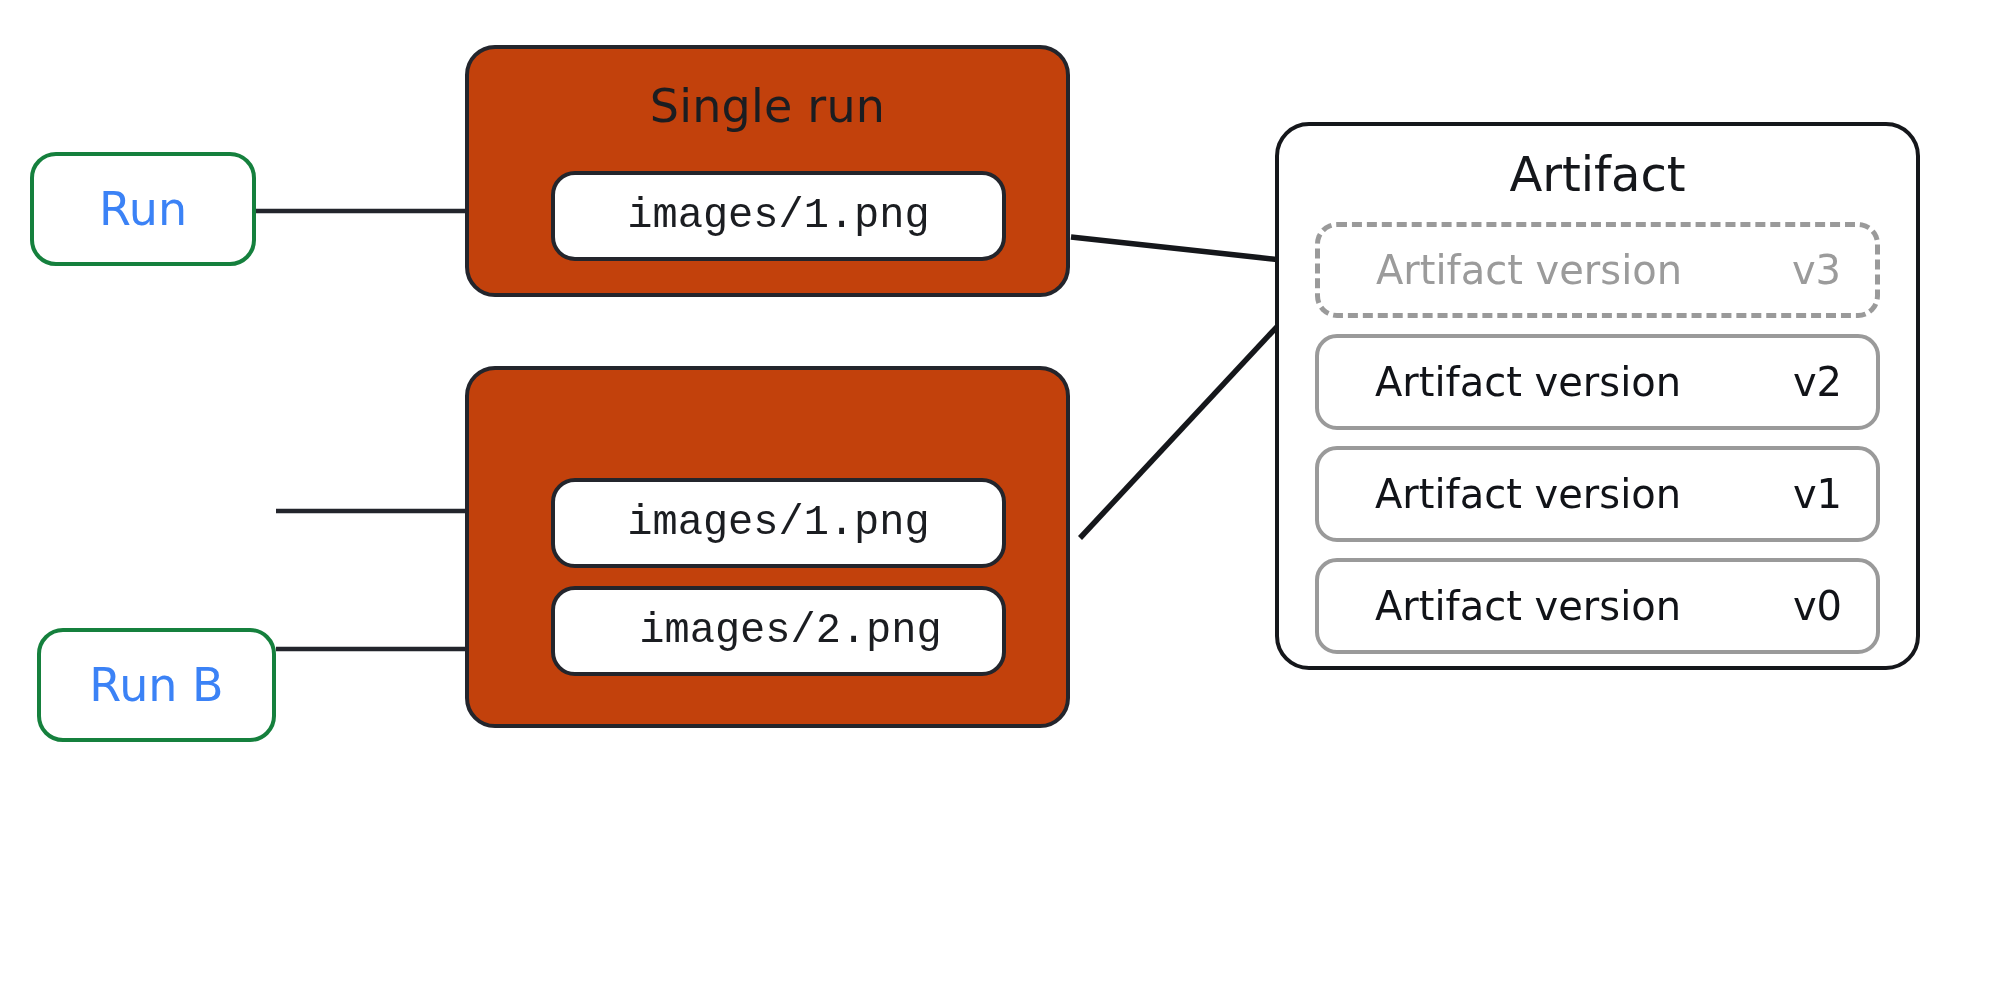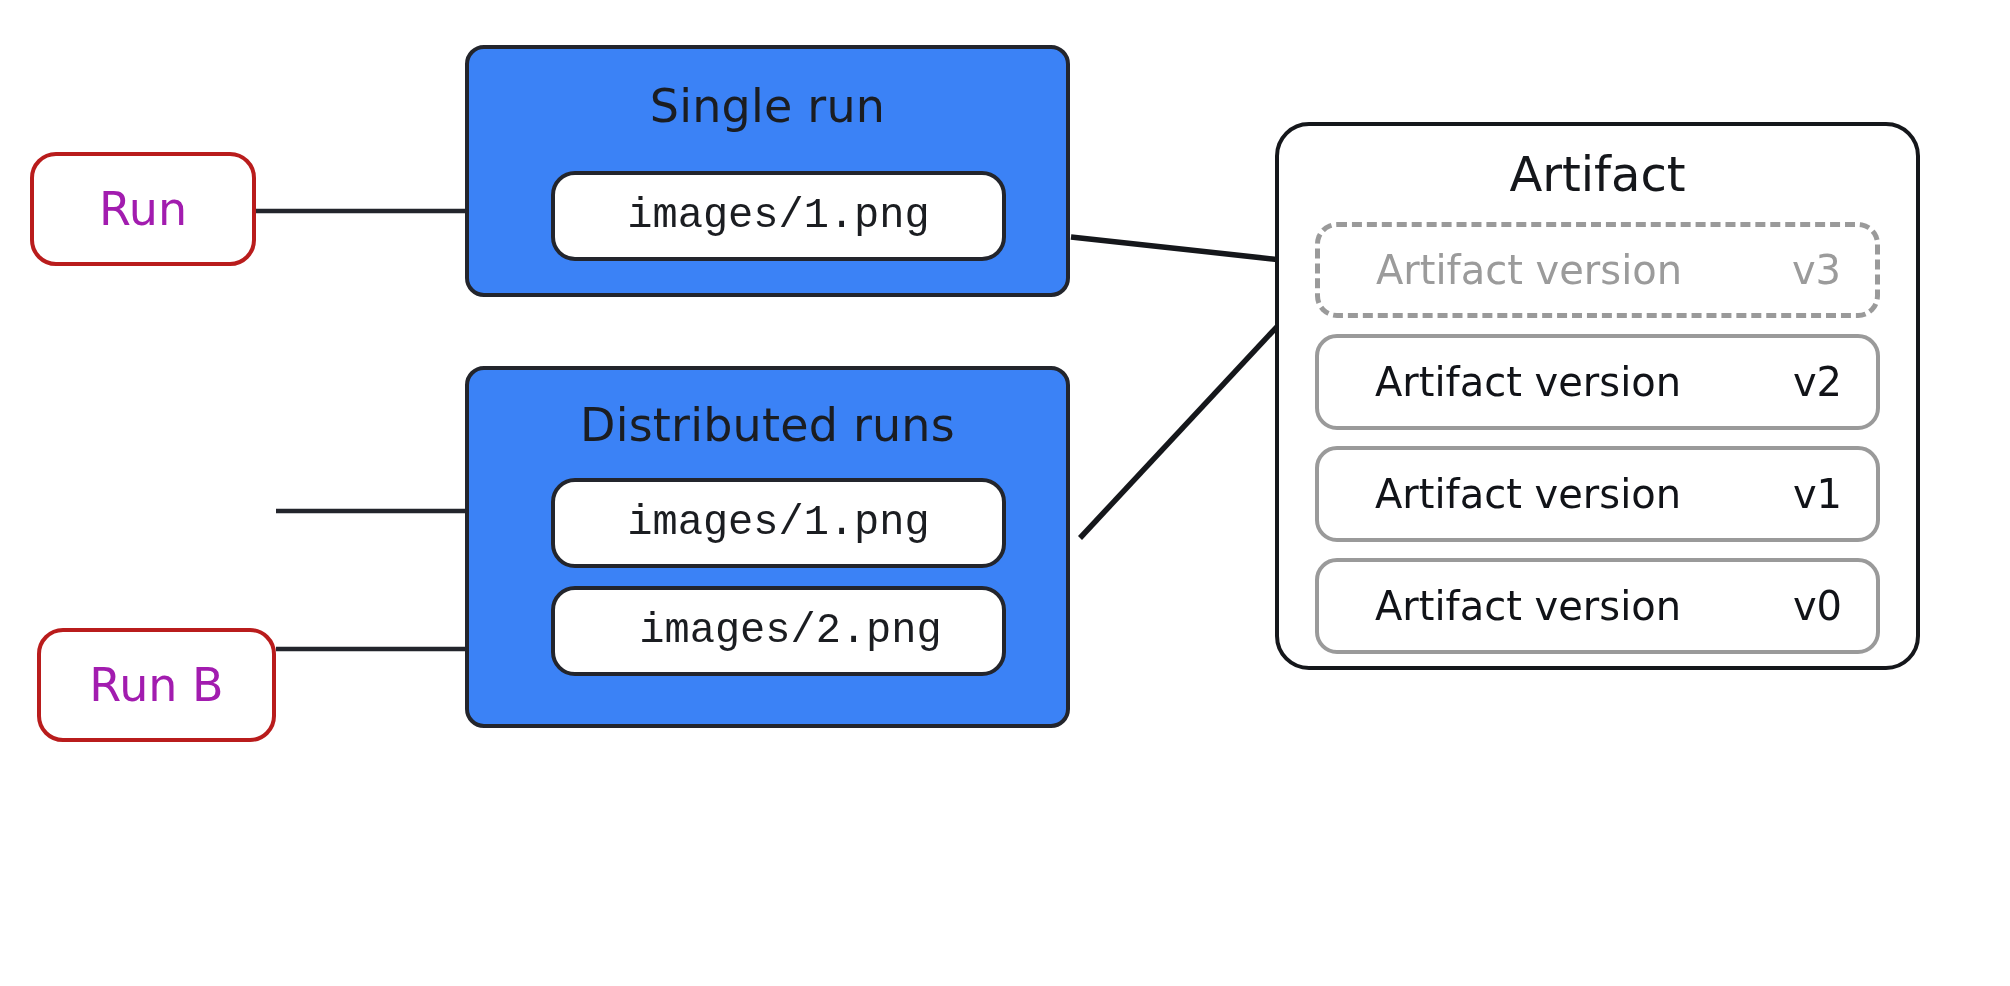--- a/index.html
+++ b/index.html
@@ -15,34 +15,34 @@
     background: #ffffff;
     font-family: "DejaVu Sans", "Liberation Sans", sans-serif;
     overflow: hidden;
   }
 
   
   .node {
     position: absolute;
     box-sizing: border-box;
     background: #ffffff;
-    border: 4px solid #b91c1c;
+    border: 4px solid #15803d;
     border-radius: 26px;
     display: flex;
     align-items: center;
     justify-content: center;
-    color: #a21caf;
+    color: #3b82f6;
   }
 
   .group {
     position: absolute;
     box-sizing: border-box;
-    background: #3b82f6;
+    background: #c2410c;
     border: 4px solid #23252c;
-    border-radius: 19px;
+    border-radius: 30px;
   }
 
   .group-title {
     position: absolute;
     left: 0;
     right: 0;
     text-align: center;
     color: #1b1d21;
     font-size: 46px;
     line-height: 1;
@@ -173,21 +173,20 @@
   </div>
 
   <div class="group" style="left:465px; top:45px; width:605px; height:252px;">
     <div class="group-title" style="top:34px;">Single run</div>
     <div class="file-node" style="left:82px; top:122px; width:455px; height:90px;">
       <span>images/1.png</span>
     </div>
   </div>
 
   <div class="group" style="left:465px; top:366px; width:605px; height:362px;">
-    <div class="group-title" style="top:32px;">Distributed runs</div>
     <div class="file-node" style="left:82px; top:108px; width:455px; height:90px;">
       <span>images/1.png</span>
     </div>
     <div class="file-node" style="left:82px; top:216px; width:455px; height:90px;padding-left:24px;">
       <span>images/2.png</span>
     </div>
   </div>
 
   <div id="artifact-panel" style="left:1275px; top:122px; width:645px; height:548px;">
 

